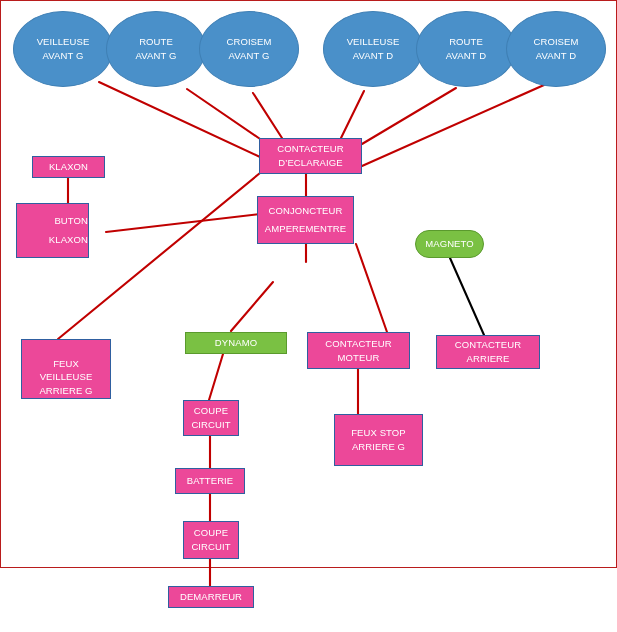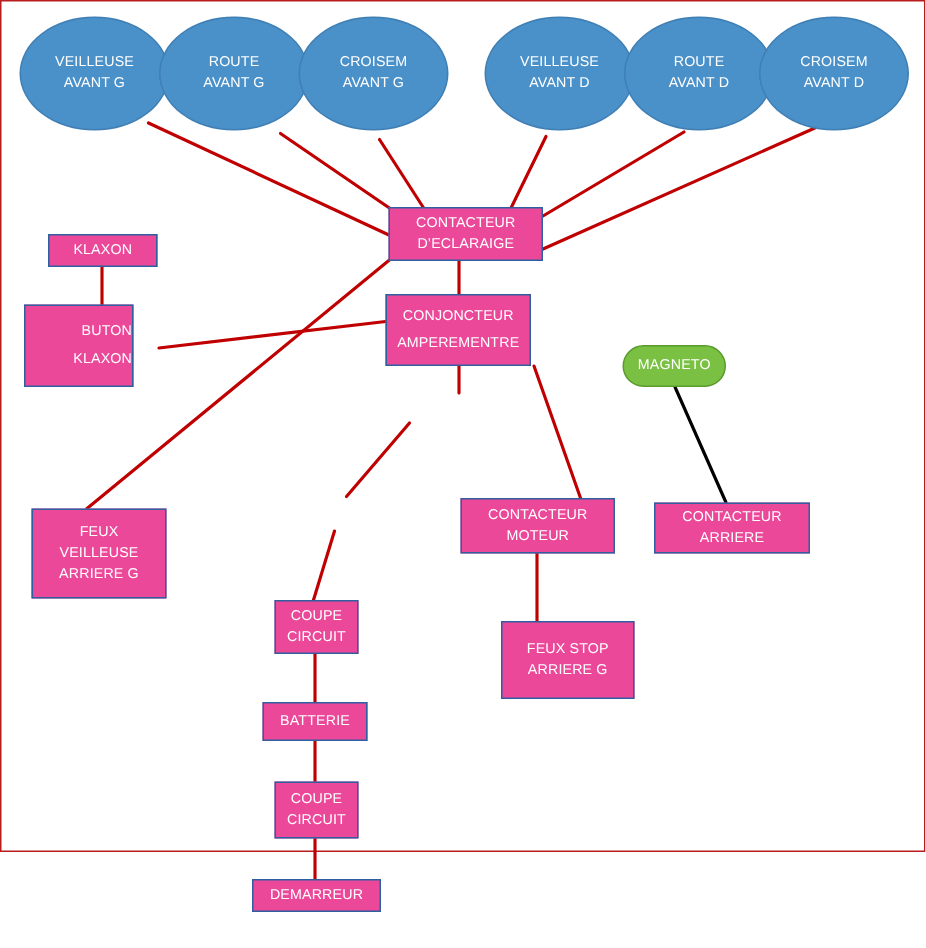--- a/index.html
+++ b/index.html
@@ -125,26 +125,29 @@
 
   <div class="node rect" style="left:31px;top:155px;width:73px;height:22px;">
     <span>KLAXON</span>
   </div>
 
   <div class="node rect tall" style="left:15px;top:202px;width:73px;height:55px;align-items:flex-end;">
     <span>BUTON</span>
     <span>KLAXON</span>
   </div>
 
-  <div class="node rect" style="left:20px;top:338px;width:90px;height:60px;">
+  <div class="node rect" style="left:20px;top:338px;width:90px;height:60px;justify-content:flex-end;">
     <span>FEUX</span>
     <span>VEILLEUSE</span>
     <span>ARRIERE G</span>
   </div>
 
+  <div class="node rect green" style="left:184px;top:331px;width:102px;height:22px;">
+    <span>DYNAMO</span>
+  </div>
 
   <div class="node rect" style="left:182px;top:399px;width:56px;height:36px;">
     <span>COUPE</span>
     <span>CIRCUIT</span>
   </div>
 
   <div class="node rect" style="left:174px;top:467px;width:70px;height:26px;justify-content:center;">
     <span>BATTERIE</span>
   </div>
 

